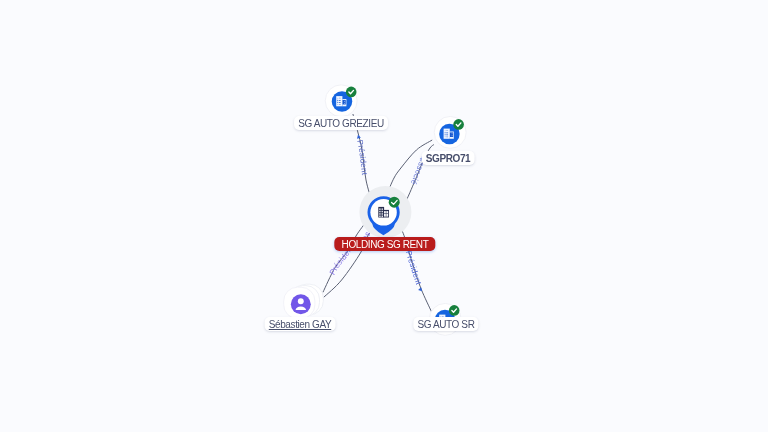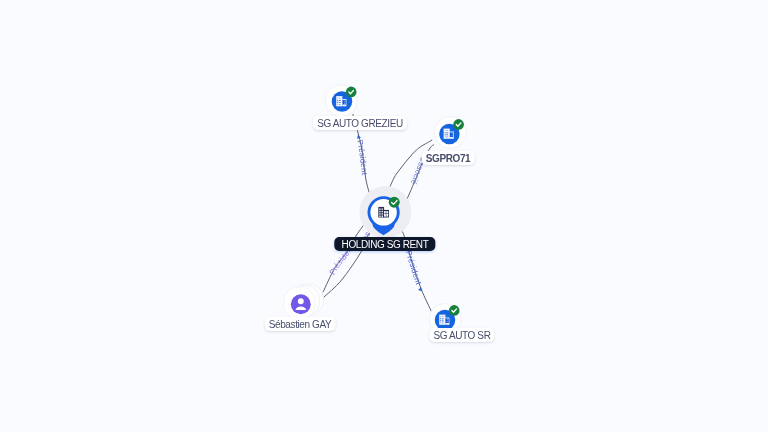--- a/index.html
+++ b/index.html
@@ -7,21 +7,21 @@
        font-family:"Liberation Sans",sans-serif;}
   #canvas{position:relative;width:768px;height:432px;background:#fafbfe;}
   svg.layer{position:absolute;left:0;top:0;width:768px;height:432px;overflow:visible;}
   .node{position:absolute;}
   .nlabel{
      position:absolute;white-space:nowrap;background:#fff;color:#474e6b;
      font-size:10px;line-height:11px;height:11px;padding:1.6px 4.2px 1.1px;border-radius:5px;
      box-shadow:0 1px 2.5px rgba(60,70,110,.18);letter-spacing:-0.4px;
      transform:translate(-50%,0);will-change:transform;
   }
-  .nlabel.sel{background:#0f172a;color:#fff;font-size:10px;letter-spacing:-0.4px;
+  .nlabel.sel{background:#b91c1c;color:#fff;font-size:10px;letter-spacing:-0.4px;
      box-shadow:0 1px 3px rgba(26,98,232,.32);padding:1.5px 7.3px 1px;border-radius:5px;
      line-height:11px;height:11px;}
   .etext{font-size:8px;letter-spacing:0.15px;dominant-baseline:central;}
   svg.layer{will-change:transform;}
 </style>
 </head>
 <body>
 
 <div id="canvas">
 
@@ -81,21 +81,21 @@
         </g>
         <g fill="#eaf3ff">
           <circle cx="8.45" cy="5.2" r="0.45"></circle>
           <circle cx="8.45" cy="7.1" r="0.45"></circle>
         </g>
       </g>
       <circle cx="28.2" cy="8.9" r="5.3" fill="#17803d"></circle>
       <path d="M25.9 9.1 l1.6 1.6 l3 -3.3" stroke="#fff" stroke-width="1.4" fill="none" stroke-linecap="round" stroke-linejoin="round"></path>
     </svg>
   </div>
-  <div class="nlabel" style="left:360px;top:115.8px;">SG AUTO GREZIEU</div>
+  <div class="nlabel" style="left:341px;top:115.8px;">SG AUTO GREZIEU</div>
 
   <div class="node" style="left:432px;top:114px;">
     <svg width="38" height="38" viewBox="0 0 38 38">
       <circle cx="18.2" cy="18.4" r="16" fill="#fff" stroke="#f0f1f6" stroke-width="1"></circle>
       <circle cx="17.4" cy="20" r="10.25" fill="#1565e0"></circle>
       <g transform="translate(11.6 14.6)">
         <path d="M0 0 h6.2 v10.2 H0 z" fill="#f0f6ff"></path>
         <path d="M6.2 2.9 h4.0 v7.3 h-4.0 z" fill="#f0f6ff"></path>
         <rect x="6.35" y="3.8" width="3.2" height="4.6" fill="#1657cf"></rect>
         <g fill="#1657cf">
@@ -139,35 +139,35 @@
         </g>
         <g fill="#eaf3ff">
           <circle cx="8.45" cy="5.2" r="0.45"></circle>
           <circle cx="8.45" cy="7.1" r="0.45"></circle>
         </g>
       </g>
       <circle cx="27.2" cy="9.4" r="5.3" fill="#17803d"></circle>
       <path d="M24.9 9.6 l1.6 1.6 l3 -3.3" stroke="#fff" stroke-width="1.4" fill="none" stroke-linecap="round" stroke-linejoin="round"></path>
     </svg>
   </div>
-  <div class="nlabel" style="left:445.6px;top:328px;margin-left:16px;">SG AUTO SR</div>
+  <div class="nlabel" style="left:445.6px;top:317px;">SG AUTO SR</div>
 
   <div class="node" style="left:281px;top:282px;">
     <svg width="46" height="42" viewBox="0 0 46 42">
       <rect x="11.7" y="2.2" width="30.6" height="30.6" rx="13.6" fill="#fff" stroke="#eceef4" stroke-width="0.9"></rect>
       <rect x="7.9" y="3.6" width="30.6" height="30.6" rx="13.6" fill="#fff" stroke="#eceef4" stroke-width="0.9"></rect>
       <rect x="2.7" y="5.2" width="31.2" height="31.4" rx="13.8" fill="#fff" stroke="#f0f1f7" stroke-width="0.9"></rect>
       <circle cx="19.8" cy="22.3" r="9.95" fill="#7257e8"></circle>
       <g fill="#fff">
         <circle cx="19.8" cy="19.2" r="2.95"></circle>
         <path d="M14.5 28.1 a5.4 4.35 0 0 1 10.6 0 z"></path>
       </g>
     </svg>
   </div>
-  <div class="nlabel" style="left:300.2px;top:317.4px;">Sébastien GAY</div>
+  <div class="nlabel" style="left:300.2px;top:317.4px;text-decoration:underline;">Sébastien GAY</div>
 
   <div class="node" style="left:353px;top:182px;">
     <svg width="66" height="60" viewBox="0 0 66 60">
       <circle cx="32.4" cy="30" r="26" fill="#eceef1"></circle>
       <path d="M 19.22 41.68 A 16.1 16.1 0 1 1 41.98 41.68 Q 41.3 47.2 30.4 53.3 Q 19.9 47.2 19.22 41.68 Z" fill="#1a62e8"></path>
       <circle cx="30.6" cy="30.3" r="13.2" fill="#fff"></circle>
       <g transform="translate(25.3 24.9)">
         <path d="M0 0 h5.8 v10.6 H0 z" fill="#2a3050"></path>
         <path d="M5.2 3 h5.5 v7.6 h-5.5 z" fill="#2a3050"></path>
         <g fill="#fbfcff">

